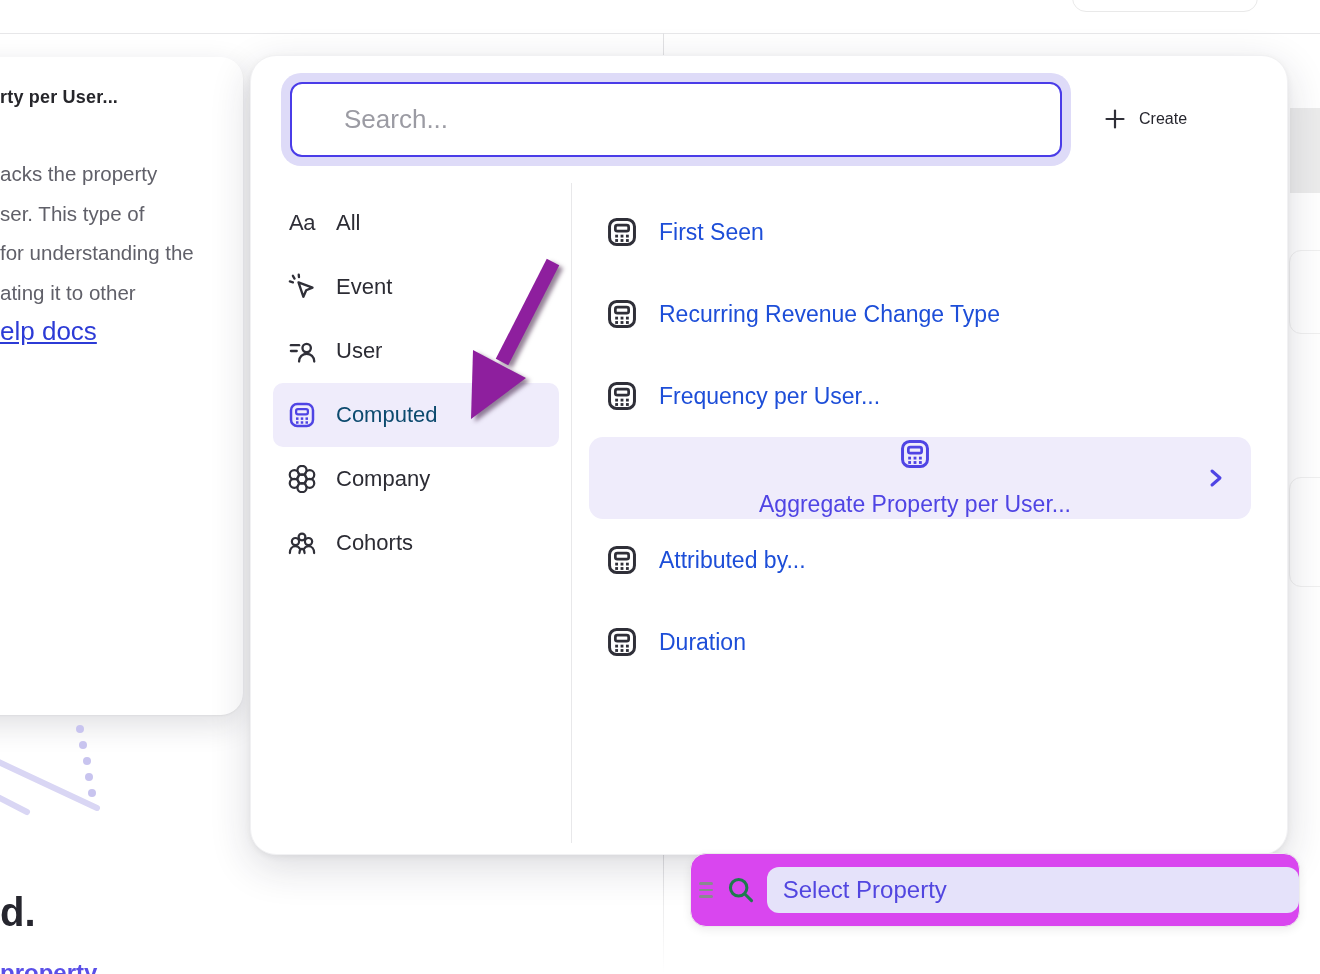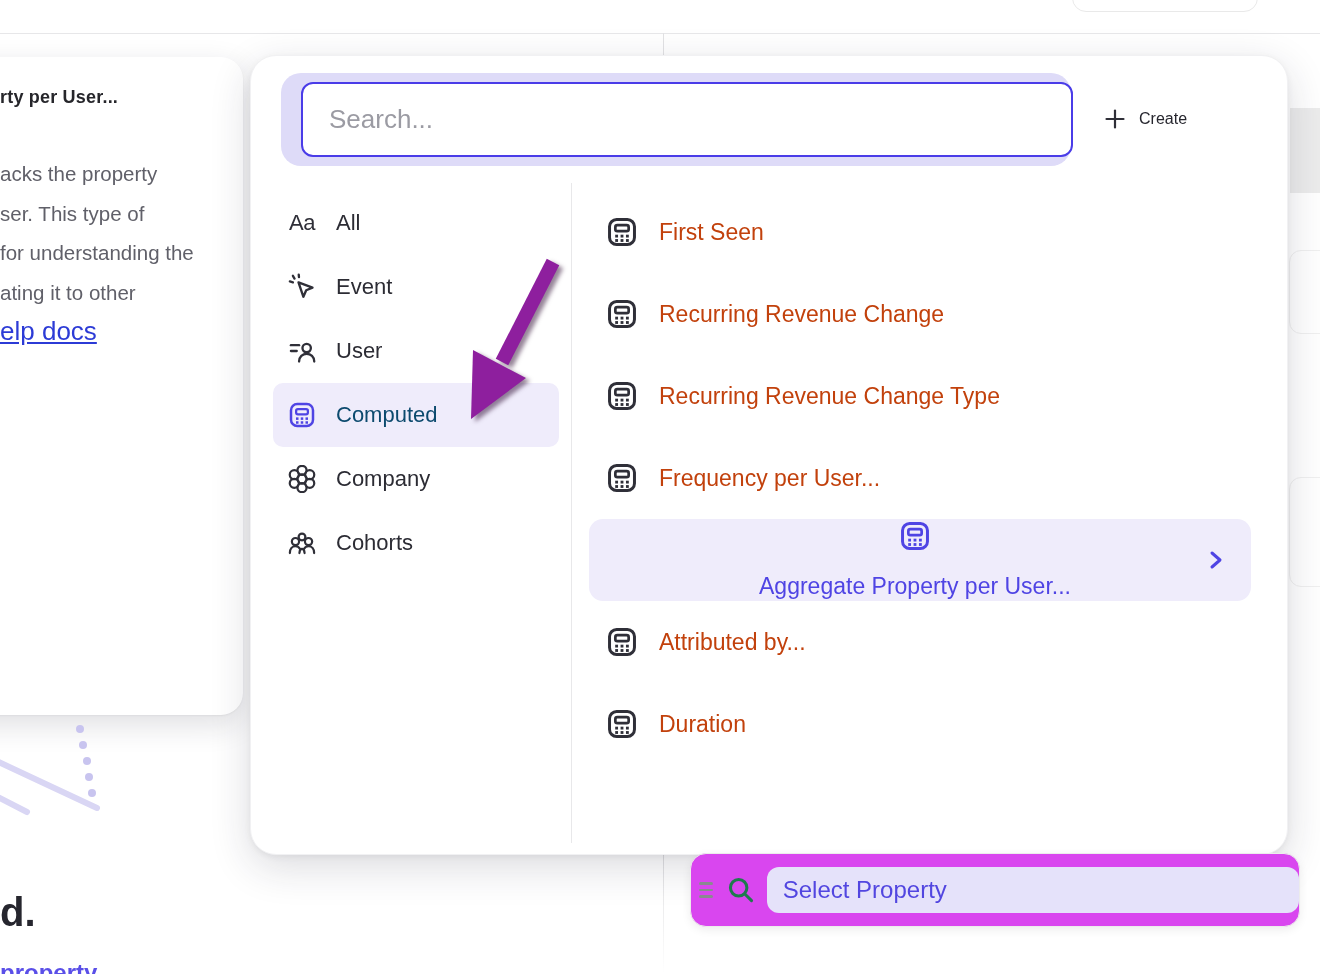--- a/index.html
+++ b/index.html
@@ -38,23 +38,23 @@
   .frag-d { left:0; top:890px; font-size:40px; font-weight:700; color:#26262e; }
   .frag-link { left:0; top:959px; font-size:24px; font-weight:600; color:#5a4fe8; }
 
   
   .modal { left:250px; top:55px; width:1038px; height:800px; background:#fff;
     border-radius:26px; border:1px solid #f1f1f3;
     box-shadow:0 12px 40px rgba(30,30,55,0.16), 0 2px 6px rgba(0,0,0,0.06); }
 
   .search-glow { position:absolute; left:30px; top:17px; width:790px; height:93px;
     border-radius:20px; background:#dedbf8; }
-  .search-input { position:absolute; left:20px; top:9px; width:772px; height:75px;
+  .search-input { position:absolute; left:9px; top:9px; width:772px; height:75px;
     border-radius:12px; border:2px solid #4a3ce8; background:#fff; outline:none;
-    padding:0 20px 0 26px; font-family:"Liberation Sans", sans-serif;
+    padding:0 20px 0 52px; font-family:"Liberation Sans", sans-serif;
     font-size:26px; color:#0f172a; }
   .search-input::placeholder { color:#9b9ba3; }
   .search-icon { position:absolute; left:24px; top:29px; }
   .caret { position:absolute; left:63px; top:27px; width:2px; height:39px; background:#3a3a40; }
 
   .create-btn { position:absolute; left:852px; top:43px; height:40px;
     display:flex; align-items:center; gap:12px; cursor:pointer;
     background:none; border:none; font-family:"Liberation Sans", sans-serif;
     font-size:16px; font-weight:500; color:#26262e; }
 
@@ -67,21 +67,21 @@
     font-size:22px; color:#2c2c34; }
   .cat-row .ic { width:30px; height:30px; display:flex; align-items:center;
     justify-content:center; flex:0 0 30px; }
   .cat-row.selected { background:#efecfb; color:#0c4a6e; font-weight:500; }
   .aa-glyph { font-size:22px; font-weight:400; color:#2f2f38; letter-spacing:-0.5px; }
 
   
   .plist { position:absolute; left:338px; top:135px; width:662px; }
   .prop-row { display:flex; align-items:center; gap:20px; height:82px;
     padding:0 26px 0 16px; border-radius:14px; cursor:pointer;
-    font-size:23px; color:#c2410c; position:relative; }
+    font-size:23px; color:#1d4ed8; position:relative; }
   .prop-row .ic { width:34px; height:34px; flex:0 0 34px; }
   .prop-row.selected { background:#efecfb; color:#4f44e4; font-weight:500;flex-direction:column; }
   .prop-chevron { position:absolute; right:26px; top:50%; transform:translateY(-50%); }
 
   svg .s-dark  { stroke:#2f2f38; fill:none; stroke-linecap:round; stroke-linejoin:round; }
   svg .f-dark  { fill:#2f2f38; }
   svg .s-purp  { stroke:#4f44e4; fill:none; stroke-linecap:round; stroke-linejoin:round; }
   svg .f-purp  { fill:#4f44e4; }
   svg .s-gray  { stroke:#8c8c94; fill:none; stroke-linecap:round; }
   svg .s-green { stroke:#1e7b4d; fill:none; stroke-linecap:round; }
@@ -246,33 +246,20 @@
         <rect class="f-dark" x="7.2" y="13.9" width="2" height="2"></rect>
           <rect class="f-dark" x="11" y="13.9" width="2" height="2"></rect>
           <rect class="f-dark" x="14.8" y="13.9" width="2" height="2"></rect>
         <rect class="f-dark" x="7.2" y="17" width="2" height="2"></rect>
           <rect class="f-dark" x="11" y="17" width="2" height="2"></rect>
           <rect class="f-dark" x="14.8" y="17" width="2" height="2"></rect>
       </svg>
       <span>First Seen</span>
     </div>
 
-    <div class="prop-row">
-      <svg class="ic" viewBox="0 0 24 24">
-        <rect class="s-dark" stroke-width="2.1" x="3.2" y="3.2" width="17.6" height="17.6" rx="5"></rect>
-        <rect class="s-dark" stroke-width="1.9" x="7.3" y="7.2" width="9.4" height="4.2" rx="1.4"></rect>
-        <rect class="f-dark" x="7.2" y="13.9" width="2" height="2"></rect>
-          <rect class="f-dark" x="11" y="13.9" width="2" height="2"></rect>
-          <rect class="f-dark" x="14.8" y="13.9" width="2" height="2"></rect>
-        <rect class="f-dark" x="7.2" y="17" width="2" height="2"></rect>
-          <rect class="f-dark" x="11" y="17" width="2" height="2"></rect>
-          <rect class="f-dark" x="14.8" y="17" width="2" height="2"></rect>
-      </svg>
-      <span>Recurring Revenue Change</span>
-    </div>
 
     <div class="prop-row">
       <svg class="ic" viewBox="0 0 24 24">
         <rect class="s-dark" stroke-width="2.1" x="3.2" y="3.2" width="17.6" height="17.6" rx="5"></rect>
         <rect class="s-dark" stroke-width="1.9" x="7.3" y="7.2" width="9.4" height="4.2" rx="1.4"></rect>
         <rect class="f-dark" x="7.2" y="13.9" width="2" height="2"></rect>
           <rect class="f-dark" x="11" y="13.9" width="2" height="2"></rect>
           <rect class="f-dark" x="14.8" y="13.9" width="2" height="2"></rect>
         <rect class="f-dark" x="7.2" y="17" width="2" height="2"></rect>
           <rect class="f-dark" x="11" y="17" width="2" height="2"></rect>

